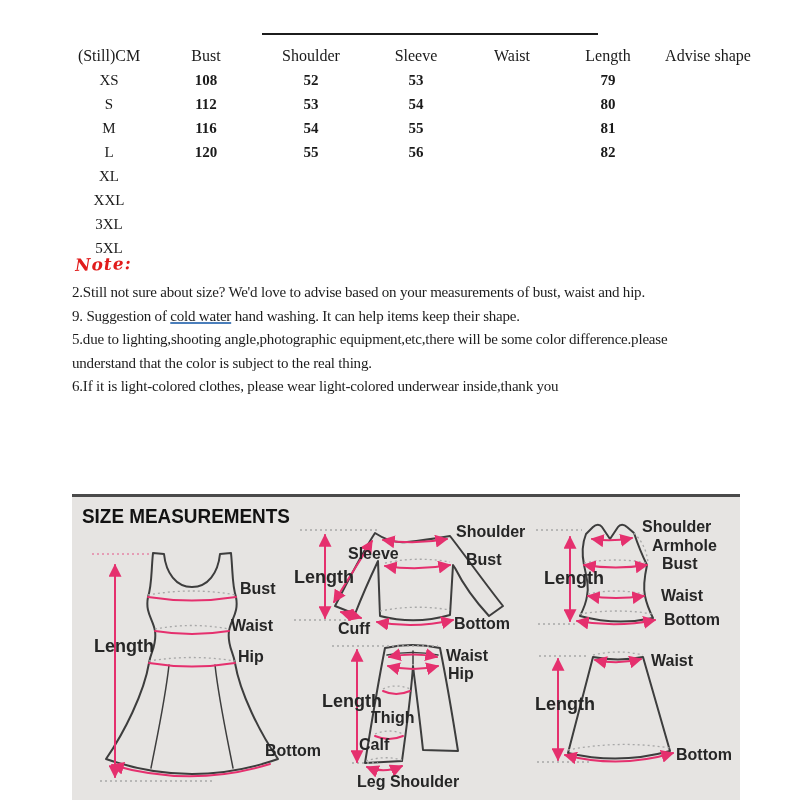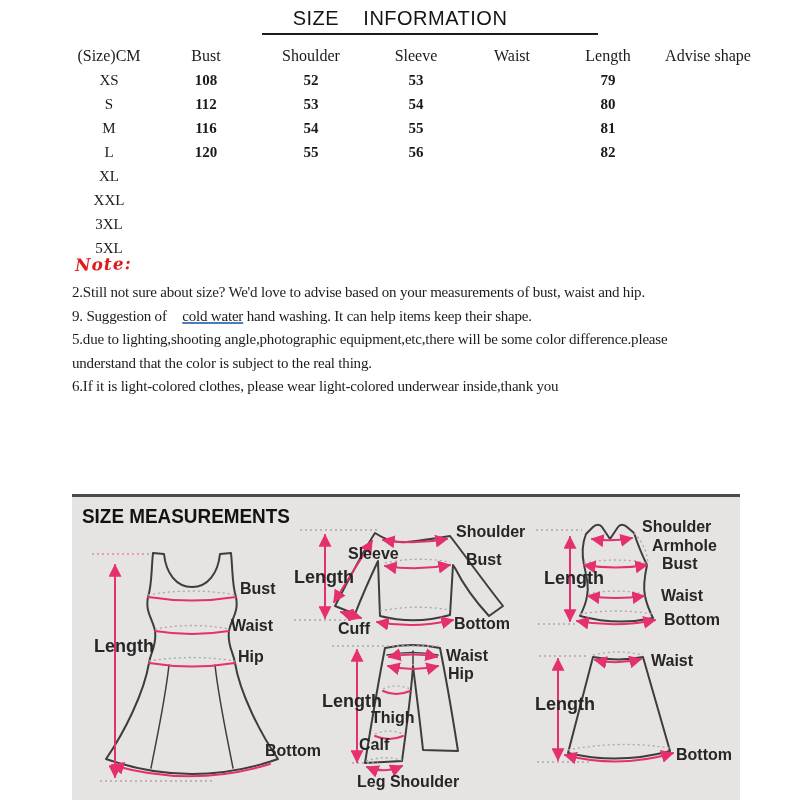--- a/index.html
+++ b/index.html
@@ -22,21 +22,21 @@
 
   
   .note-label{position:absolute;left:75px;top:254px;font-family:"DejaVu Serif",serif;
               font-style:italic;font-weight:bold;font-size:17px;color:#e11b1b;
               letter-spacing:1px;transform:rotate(-2deg);}
   .notes{position:absolute;left:72px;top:281px;width:692px;
          font-family:"Liberation Serif",serif;font-size:15px;letter-spacing:-.2px;
          color:#1c1c1c;line-height:23.5px;}
   .notes .note{white-space:nowrap;}
   .notes .note.wrap{white-space:normal;max-width:655px;}
-  .uw{text-decoration:underline;text-decoration-color:#4a7ebb;text-decoration-thickness:1.5px;margin-left:12px;}
+  .uw{text-decoration:underline;text-decoration-color:#4a7ebb;text-decoration-thickness:1.5px;}
 
   
   .panel{position:absolute;left:72px;top:494px;width:668px;height:306px;
          background:#e6e4e2;border-top:3px solid #4a4a4a;overflow:hidden;}
   .panel-title{position:absolute;left:10px;top:7px;font-size:21px;font-weight:800;
                color:#121212;letter-spacing:0;transform:scaleX(.9);transform-origin:0 50%;
                white-space:nowrap;}
   .diag{position:absolute;}
   .diag svg{display:block;position:absolute;left:0;top:0;}
   .dlabel{position:absolute;font-size:16px;font-weight:600;color:#262626;
@@ -55,25 +55,24 @@
 <div class="screen">
 
   <svg width="0" height="0" style="position:absolute">
     <defs>
       <marker id="ah" viewBox="0 0 10 10" refX="9" refY="5" markerWidth="6.5" markerHeight="6.5" orient="auto-start-reverse">
         <path d="M0,0 L10,5 L0,10 z" fill="#e5306e"></path>
       </marker>
     </defs>
   </svg>
 
-  <div class="title">SIZE    INFORMATION</div>
   <div class="title-rule"></div>
 
   <div class="size-table">
-    <div class="cell hdr">(Size)CM</div>
+    <div class="cell hdr">(Still)CM</div>
     <div class="cell hdr">Bust</div>
     <div class="cell hdr">Shoulder</div>
     <div class="cell hdr">Sleeve</div>
     <div class="cell hdr">Waist</div>
     <div class="cell hdr">Length</div>
     <div class="cell hdr">Advise shape</div>
 
     <div class="cell sz">XS</div>
     <div class="cell val">108</div>
     <div class="cell val">52</div>

